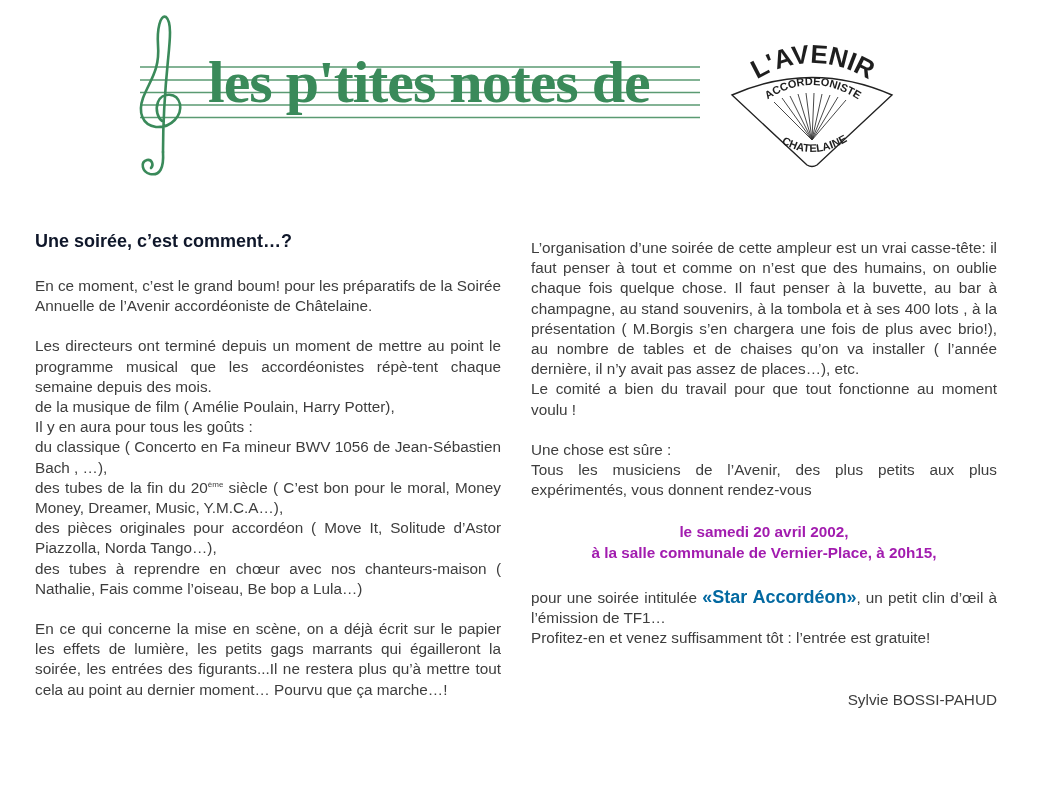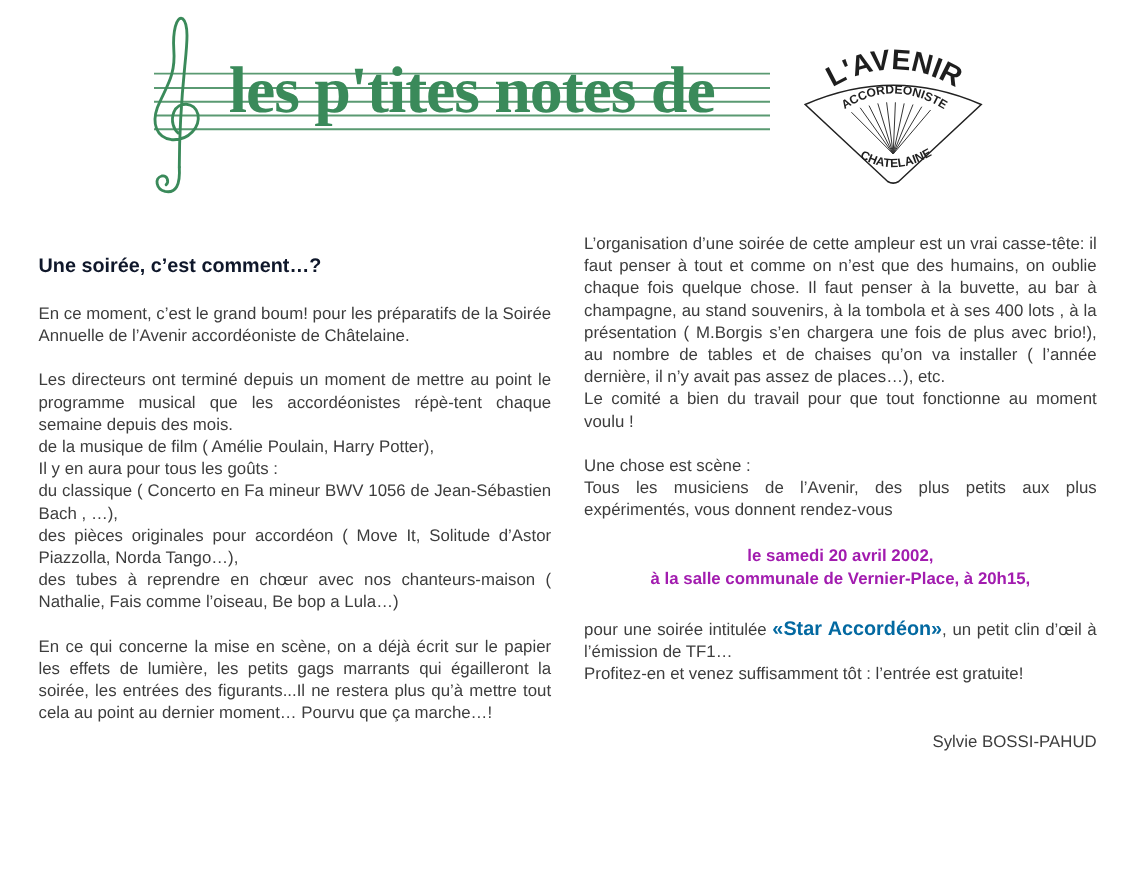--- a/index.html
+++ b/index.html
@@ -133,31 +133,32 @@
 </div>
 
 <div class="col col-left">
   <div class="heading">Une soirée, c’est comment…?</div>
   <p>En ce moment, c’est le grand boum! pour les préparatifs de la Soirée Annuelle de l’Avenir accordéoniste de Châtelaine.</p>
   <div class="gap"></div>
   <p>Les directeurs ont terminé depuis un moment de mettre au point le programme musical que les accordéonistes répè-tent chaque semaine depuis des mois.</p>
   <p>de la musique de film ( Amélie Poulain, Harry Potter),</p>
   <p>Il y en aura pour tous les goûts :</p>
   <p>du classique ( Concerto en Fa mineur BWV 1056 de Jean-Sébastien Bach , …),</p>
+  <p><span>des tubes de la fin du 20</span><sup>ème</sup><span> siècle ( C’est bon pour le moral, Money Money, Dreamer, Music, Y.M.C.A…),</span></p>
   <p>des pièces originales pour accordéon ( Move It, Solitude d’Astor Piazzolla, Norda Tango…),</p>
   <p>des tubes à reprendre en chœur avec nos chanteurs-maison ( Nathalie, Fais comme l’oiseau, Be bop a Lula…)</p>
   <div class="gap"></div>
   <p>En ce qui concerne la mise en scène, on a déjà écrit sur le papier les effets de lumière, les petits gags marrants qui égailleront la soirée, les entrées des figurants...Il ne restera plus qu’à mettre tout cela au point au dernier moment… Pourvu que ça marche…!</p>
 </div>
 
-<div class="col col-right" style="top:212px;">
+<div class="col col-right" style="top:238px;">
   <p>L’organisation d’une soirée de cette ampleur est un vrai casse-tête: il faut penser à tout et comme on n’est que des humains, on oublie chaque fois quelque chose. Il faut penser à la buvette, au bar à champagne, au stand souvenirs, à la tombola et à ses 400 lots , à la présentation ( M.Borgis s’en chargera une fois de plus avec brio!), au nombre de tables et de chaises qu’on va installer ( l’année dernière, il n’y avait pas assez de places…), etc.</p>
   <p>Le comité a bien du travail pour que tout fonctionne au moment voulu !</p>
   <div class="gap"></div>
-  <p>Une chose est scène :</p>
+  <p>Une chose est sûre :</p>
   <p>Tous les musiciens de l’Avenir, des plus petits aux plus expérimentés, vous donnent rendez-vous</p>
   <div class="gap" style="height:22px"></div>
   <p class="center-bold">le samedi 20 avril 2002,</p>
   <p class="center-bold">à la salle communale de Vernier-Place, à 20h15,</p>
   <div class="gap" style="height:24px"></div>
   <p><span>pour une soirée intitulée </span><span class="star">«Star Accordéon»</span><span>, un petit clin d’œil à l’émission de TF1…</span></p>
   <p>Profitez-en et venez suffisamment tôt : l’entrée est gratuite!</p>
   <div class="gap" style="height:42px"></div>
   <p class="signature">Sylvie BOSSI-PAHUD</p>
 </div>

